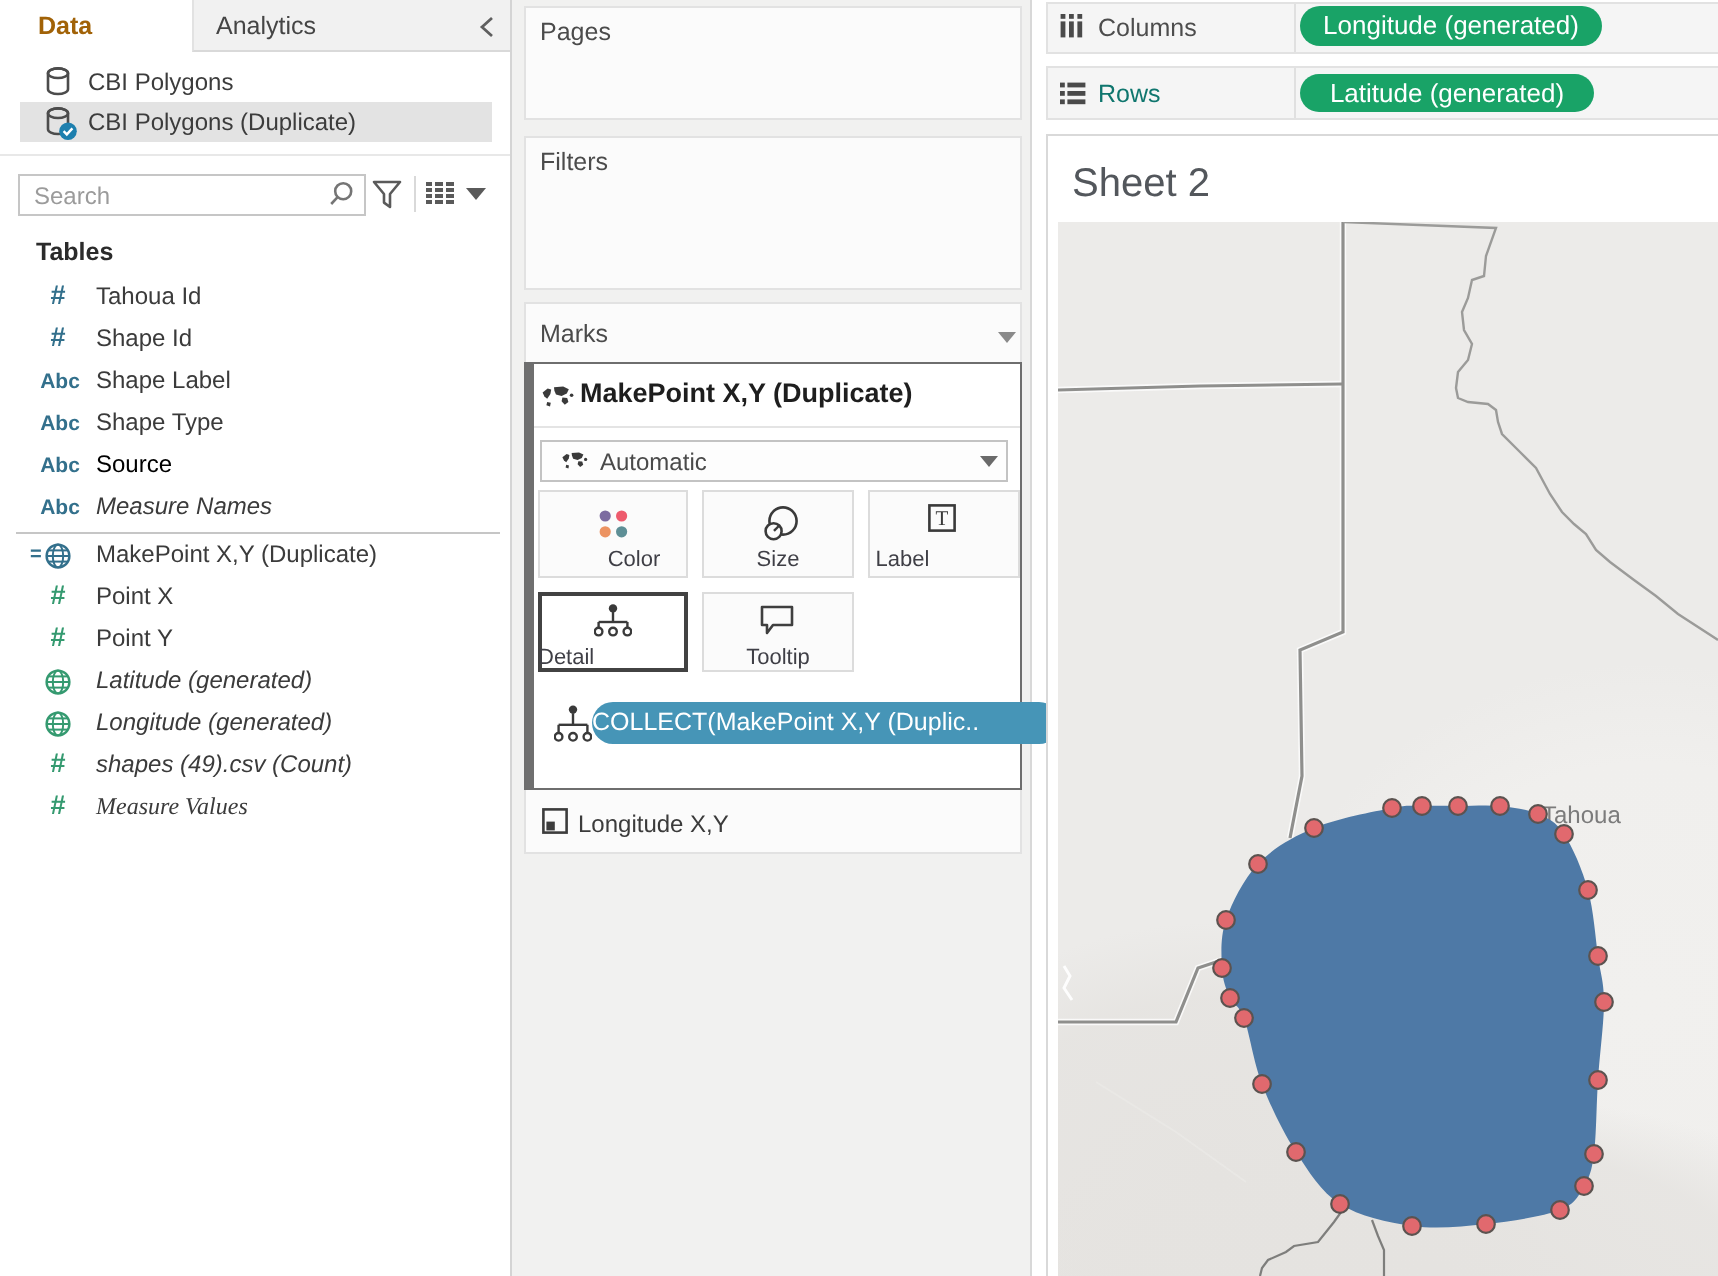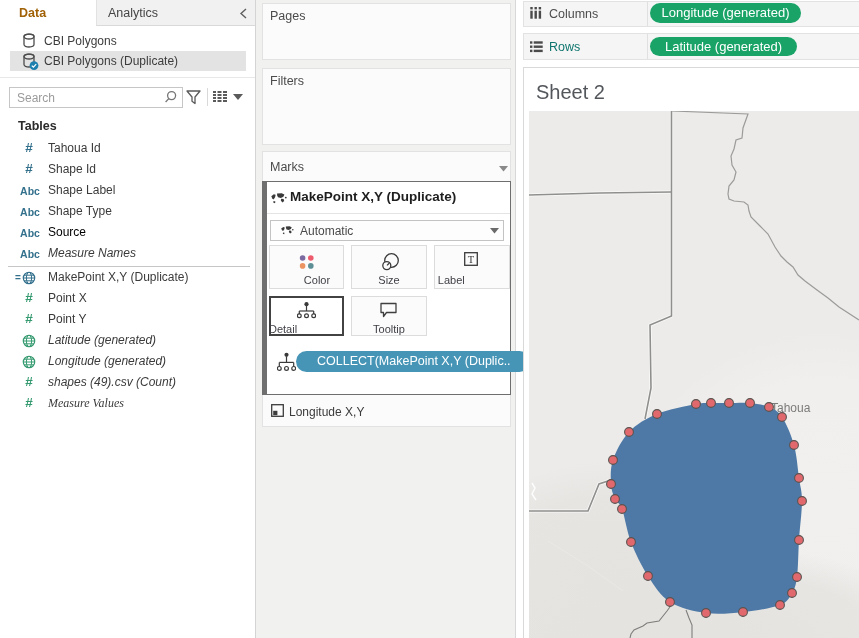--- a/index.html
+++ b/index.html
@@ -230,21 +230,21 @@
 <svg class="abs" style="left:277px;top:352px;" width="19" height="21">
       <circle cx="9.5" cy="2.8" r="2.1" fill="#3a3a3a"></circle>
       <line x1="9.5" y1="4.6" x2="9.5" y2="10.4" stroke="#3a3a3a" stroke-width="1.2"></line>
       <line x1="2.3" y1="10.4" x2="16.7" y2="10.4" stroke="#3a3a3a" stroke-width="1.2"></line>
       <line x1="2.3" y1="10.4" x2="2.3" y2="14" stroke="#3a3a3a" stroke-width="1.2"></line>
       <line x1="16.7" y1="10.4" x2="16.7" y2="14" stroke="#3a3a3a" stroke-width="1.2"></line>
       <circle cx="2.3" cy="16.4" r="1.9" fill="none" stroke="#3a3a3a" stroke-width="1.2"></circle>
       <circle cx="9.5" cy="16.4" r="1.9" fill="none" stroke="#3a3a3a" stroke-width="1.2"></circle>
       <circle cx="16.7" cy="16.4" r="1.9" fill="none" stroke="#3a3a3a" stroke-width="1.2"></circle>
     </svg>
-<div class="abs txt" style="left:296px;top:351px;width:234px;height:21px;border-radius:10.5px;background:#4695b7;color:#fff;font-size:12.5px;line-height:21px;padding-left:21px;box-sizing:border-box;overflow:hidden;">COLLECT(MakePoint X,Y (Duplic..</div>
+<div class="abs txt" style="left:296px;top:351px;width:234px;height:21px;border-radius:10.5px;background:#4695b7;color:#fff;font-size:12.5px;line-height:21px;padding-left:0;box-sizing:border-box;overflow:hidden;">COLLECT(MakePoint X,Y (Duplic..</div>
 
 <svg class="abs" style="left:271px;top:404px;" width="13" height="13">
       <rect x="0.7" y="0.7" width="11.6" height="11.6" fill="none" stroke="#3c3c3c" stroke-width="1.3"></rect>
       <rect x="2.2" y="6.8" width="4.2" height="4.4" fill="#3c3c3c"></rect>
     </svg>
 <div class="abs txt" style="left:289px;top:405px;font-size:12px;color:#3b3b3b;">Longitude X,Y</div>
 
 <div class="abs" style="left:523px;top:1px;width:336px;height:26px;background:#f5f5f5;border:1px solid #e2e2e2;border-right:none;box-sizing:border-box;"></div>
 <svg class="abs" style="left:530px;top:7px;" width="12" height="12">
       <g fill="#4a4a4a">

